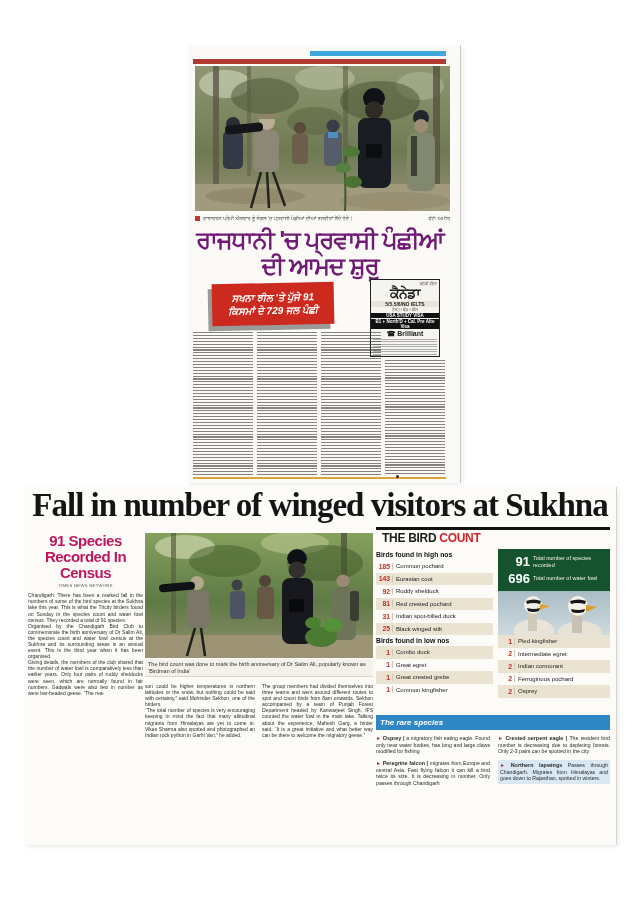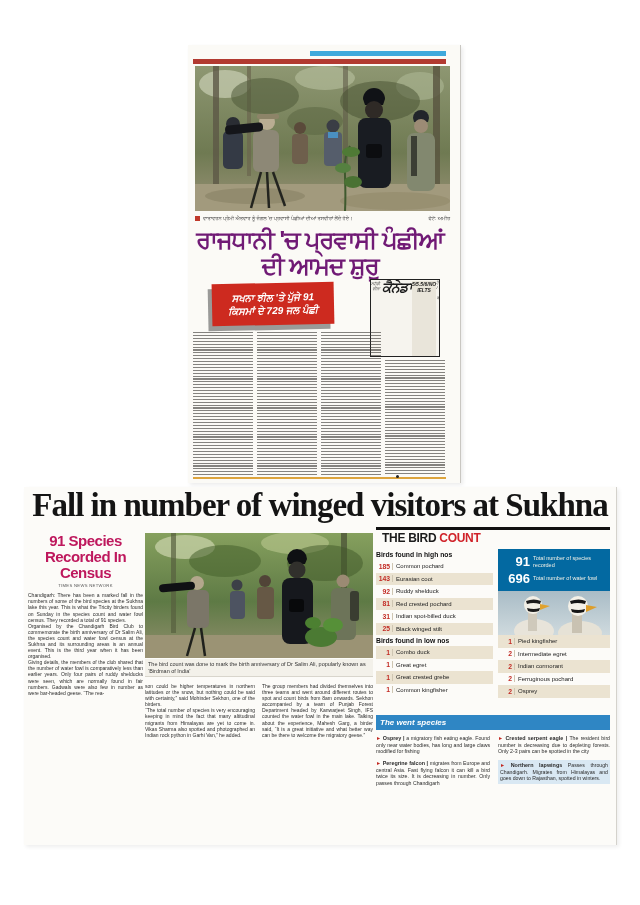--- a/index.html
+++ b/index.html
@@ -17,21 +17,21 @@
   .cap-sq{width:5px;height:5px;background:#c0392b;flex:0 0 auto;}
   .cap-txt{font-size:5px;color:#444;flex:1 1 auto;white-space:nowrap;overflow:hidden;}
   .cap-credit{font-size:5px;color:#444;flex:0 0 auto;}
   .pa-headline{left:4px;top:182px;width:256px;font-size:24px;font-weight:bold;color:#701a75;
                text-align:center;line-height:1.1;letter-spacing:-1px;}
   .red-box{left:24px;top:238px;width:122px;height:42px;background:#cd2a1f;
            box-shadow:-4px 5px 0 #9a9a98;transform:rotate(-1.2deg);
            display:flex;flex-direction:column;justify-content:center;align-items:center;}
   .red-box .ln{color:#fff;font-size:10px;font-weight:bold;font-style:italic;line-height:1.35;white-space:nowrap;}
   .ad{left:182px;top:234px;width:68px;height:76px;border:1px solid #222;background:#f6f4ee;
-      display:flex;flex-direction:row;align-items:stretch;overflow:hidden;font-style:italic;}
+      display:flex;flex-direction:column;align-items:stretch;overflow:hidden;}
   .ad .tl{font-size:4px;text-align:right;padding:1px 2px 0 0;}
   .ad .ttl{font-size:14px;font-weight:bold;text-align:center;line-height:1;letter-spacing:-.5px;}
   .ad .ielts{font-size:5px;font-weight:bold;text-align:center;background:#e9e5da;margin-top:1px;}
   .ad .fee{font-size:4px;text-align:center;color:#333;}
   .ad .band{background:#111;color:#fff;font-size:4.5px;font-weight:bold;text-align:center;margin-top:1px;}
   .ad .brand{font-size:7px;font-weight:bold;text-align:center;margin-top:1px;}
   .ad .foot{flex:1;margin:1px 2px;background:repeating-linear-gradient(to bottom,#8a8a8a 0 1px,transparent 1px 2.5px);opacity:.65;}
   .pcol{top:287px;width:60px;height:146px;
         background:repeating-linear-gradient(to bottom,rgba(60,58,54,.62) 0 1.1px,rgba(0,0,0,0) 1.1px 2.9px);}
   .pcol.c4{top:315px;height:114px;}
@@ -58,21 +58,21 @@
   .info-rule{position:absolute;left:0;top:0;width:234px;height:2.5px;background:#111;}
   .info-title{position:absolute;left:6px;top:4px;font-size:12px;font-weight:bold;letter-spacing:-.3px;}
   .info-title .red{color:#d0232a;}
   .panelL{position:absolute;left:0;top:22px;width:117px;}
   .panelR{position:absolute;left:122px;top:22px;width:112px;}
   .sec-h{font-size:6.8px;font-weight:bold;color:#111;margin:2px 0;}
   .brow{display:flex;align-items:center;height:12.5px;font-size:6px;color:#222;}
   .brow:nth-child(odd){background:#ebe3d1;}
   .brow .n{flex:0 0 14px;text-align:right;font-weight:bold;color:#c22b24;font-size:6.8px;padding-right:2px;border-right:1px solid #cfc6b2;}
   .brow .nm{padding-left:3px;}
-  .statbox{background:#0369a1;padding:3px 2px;}
+  .statbox{background:#14532d;padding:3px 2px;}
   .stat{display:flex;align-items:center;margin:2px 0;}
   .stat .big{flex:0 0 30px;text-align:right;font-size:13px;font-weight:bold;color:#fff;padding-right:3px;}
   .stat .lbl{font-size:5.5px;color:#f2f0e6;line-height:1.15;}
   .goose{width:112px;height:44px;overflow:hidden;}
   .blue-band{position:absolute;left:0;top:188px;width:234px;height:15px;background:#2f86c4;
              color:#fff;font-size:8px;font-weight:bold;font-style:italic;display:flex;align-items:center;padding-left:4px;box-sizing:border-box;}
   .rareL{position:absolute;left:0;top:208px;width:114px;}
   .rareR{position:absolute;left:122px;top:208px;width:112px;}
   .rare-item{font-size:5.2px;line-height:1.25;color:#2b2b2b;text-align:justify;margin-bottom:5px;}
   .rare-item b{font-size:5.4px;}
@@ -344,21 +344,21 @@
         <div class="brow">
             <span class="n">2</span>
             <span class="nm">Ferruginous pochard</span>
           </div>
         <div class="brow">
             <span class="n">2</span>
             <span class="nm">Osprey</span>
           </div>
       </div>
 
-      <div class="blue-band">The went species</div>
+      <div class="blue-band">The rare species</div>
 
       <div class="rareL">
         <div class="rare-item"><span class="arrow">► </span><b>Osprey | </b><span>a migratory fish eating eagle. Found only near water bodies, has long and large claws modified for fishing</span></div>
         <div class="rare-item"><span class="arrow">► </span><b>Peregrine falcon | </b><span>migrates from Europe and central Asia. Fast flying falcon it can kill a bird twice its size. It is decreasing in number. Only passes through Chandigarh</span></div>
       </div>
       <div class="rareR">
         <div class="rare-item"><span class="arrow">► </span><b>Crested serpent eagle | </b><span>The resident bird number is decreasing due to depleting forests. Only 2-3 pairs can be spotted in the city</span></div>
         <div class="rare-item hl-blue"><span class="arrow">► </span><b>Northern lapwings </b><span>Passes through Chandigarh. Migrates from Himalayas and goes down to Rajasthan, spotted in winters.</span></div>
       </div>
     </div>

